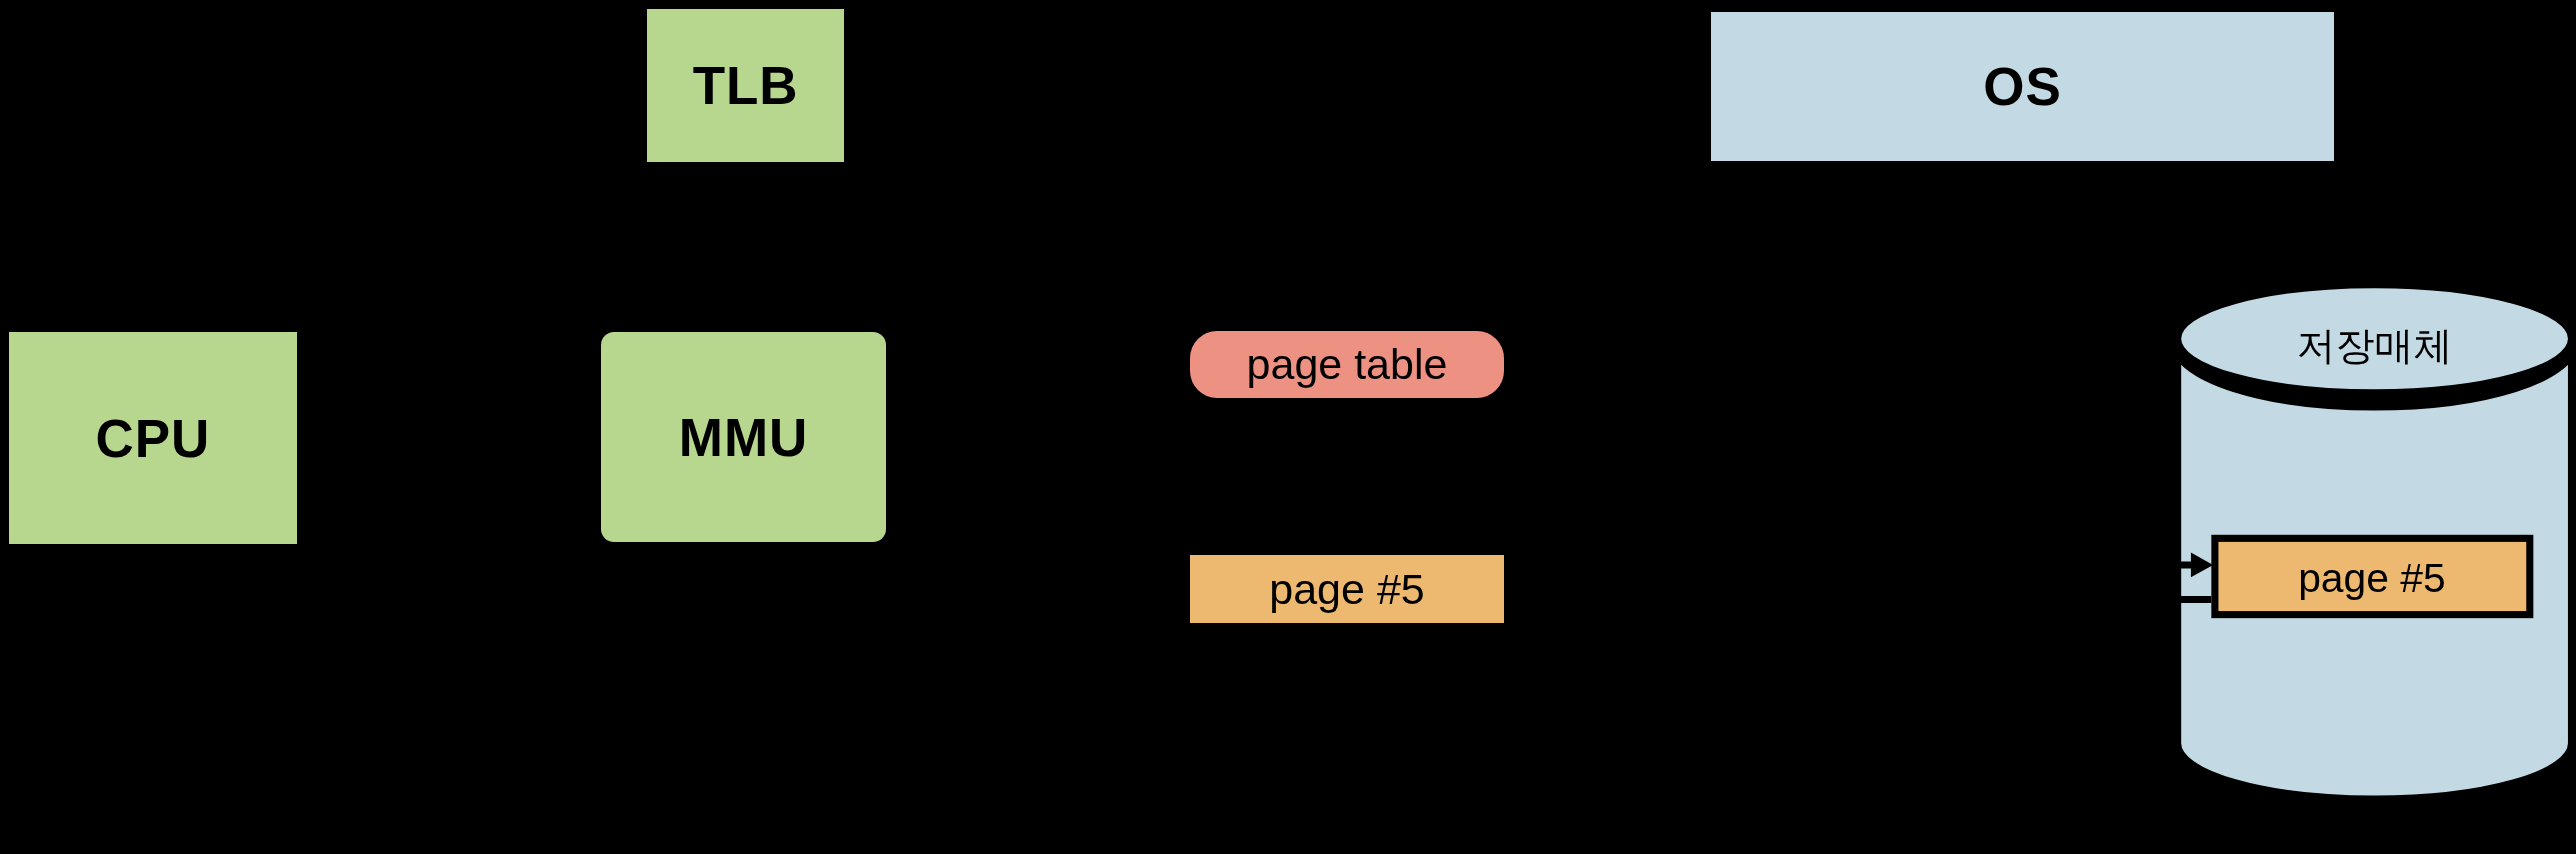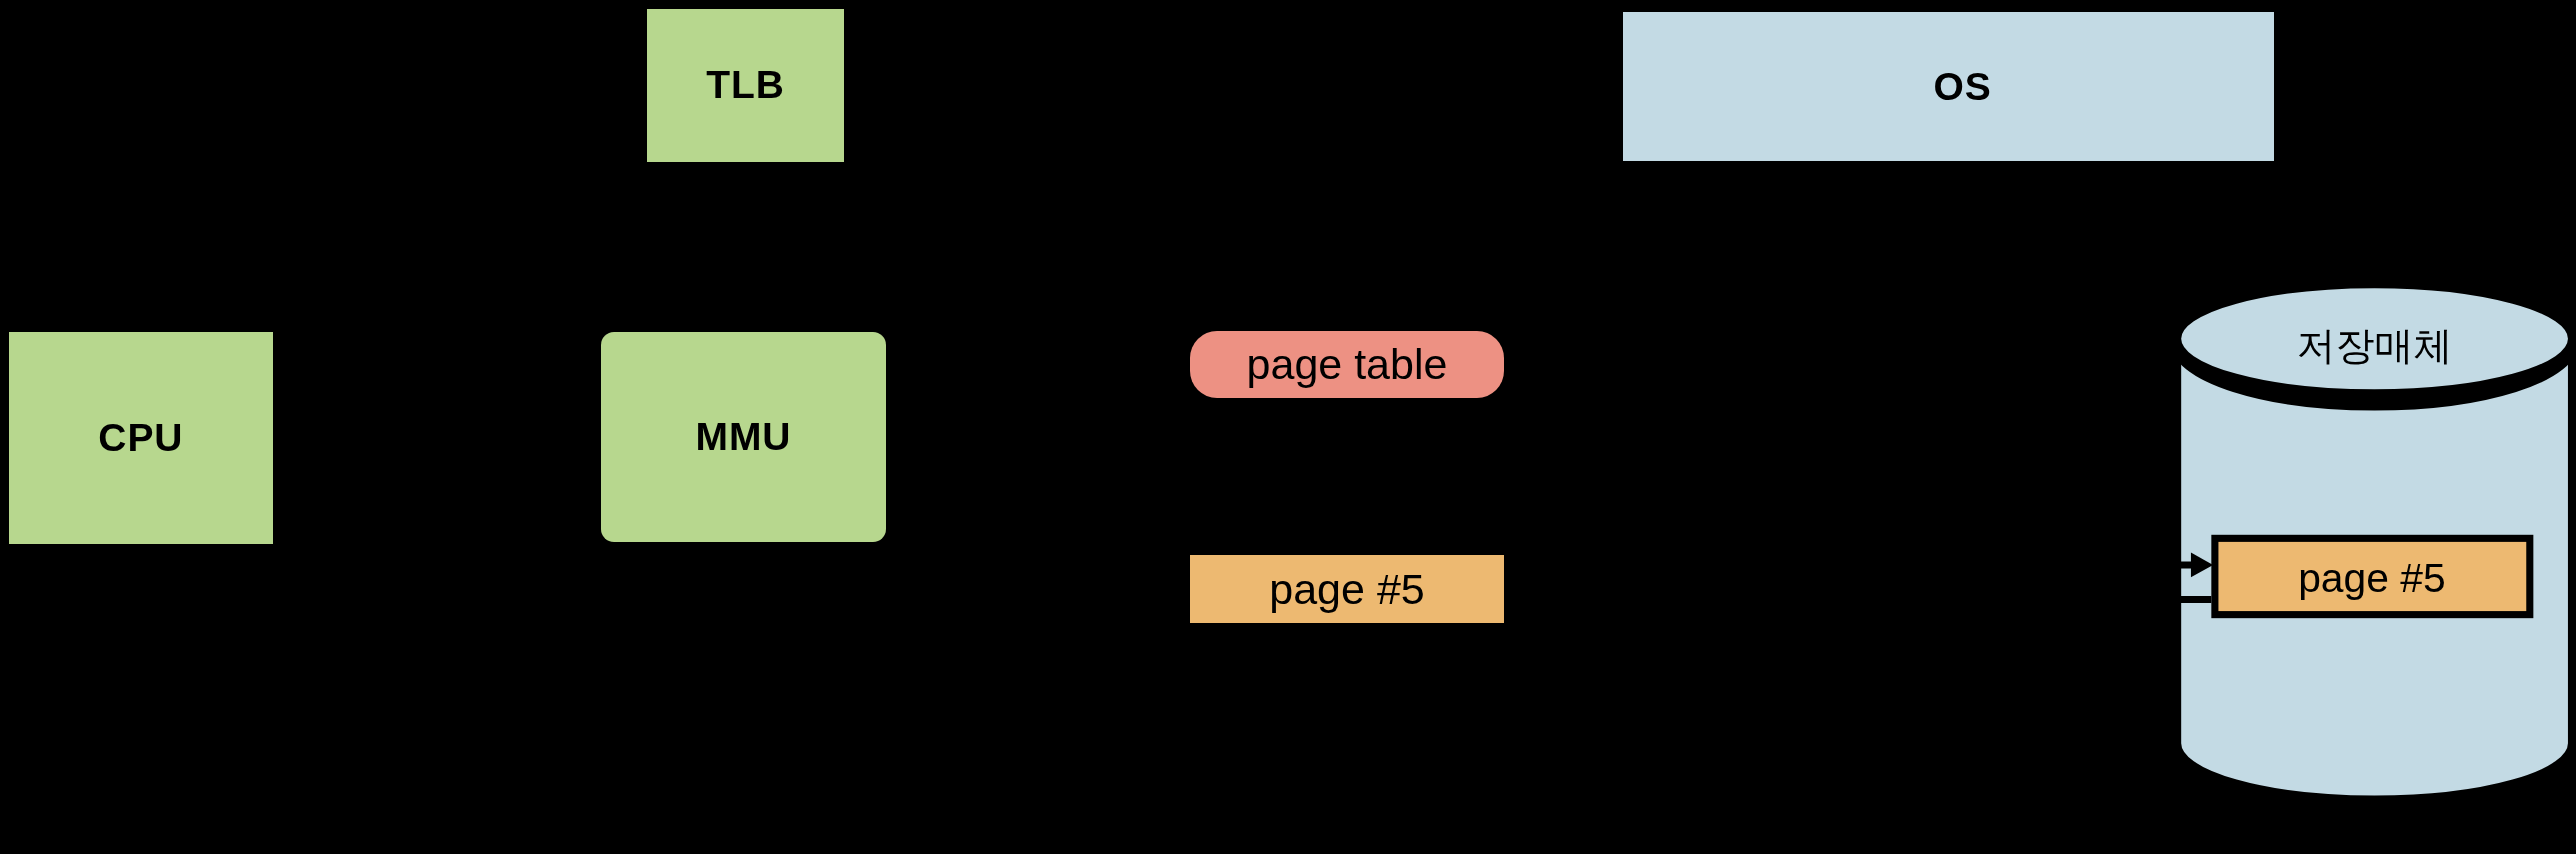--- a/index.html
+++ b/index.html
@@ -4,30 +4,30 @@
 <style>
   html,body{margin:0;padding:0;background:#000;}
   .canvas{
     position:relative;width:2576px;height:855px;background:#000;overflow:hidden;
     font-family:"Liberation Sans", sans-serif;
   }
   .node{
     position:absolute;display:flex;align-items:center;justify-content:center;
     color:#000;text-align:center;
   }
-  .big-label{font-size:39px;font-weight:700;letter-spacing:0.9px;}
+  .big-label{font-size:53px;font-weight:700;letter-spacing:0.9px;}
   .small-label{font-size:43px;font-weight:400;}
   .green{background:#b7d78e;}
   .blue{background:#c3dae4;}
   .salmon{background:#ed9183;}
   .orange{background:#edb971;}
-  .cpu{left:8.9px;top:332px;width:264px;height:212px;}
+  .cpu{left:8.9px;top:332px;width:288px;height:212px;}
   .tlb{left:647px;top:8.9px;width:197px;height:153px;}
   .mmu{left:601px;top:332px;width:285px;height:210px;border-radius:13px;}
-  .os{left:1623px;top:12.4px;width:623px;height:149px;padding-left:28px;}
+  .os{left:1711px;top:12.4px;width:623px;height:149px;}
   .page-table{left:1190px;top:331px;width:314px;height:67px;border-radius:27px;}
   .page5{left:1190px;top:555px;width:314px;height:68px;}
   .storage-svg{position:absolute;left:2127px;top:266px;width:449px;height:550px;}
   .storage-text{font-size:44px;font-weight:500;}
   .storage-page-text{font-size:46px;font-weight:400;}
 </style>
 </head>
 <body>
 
 <div class="canvas">

